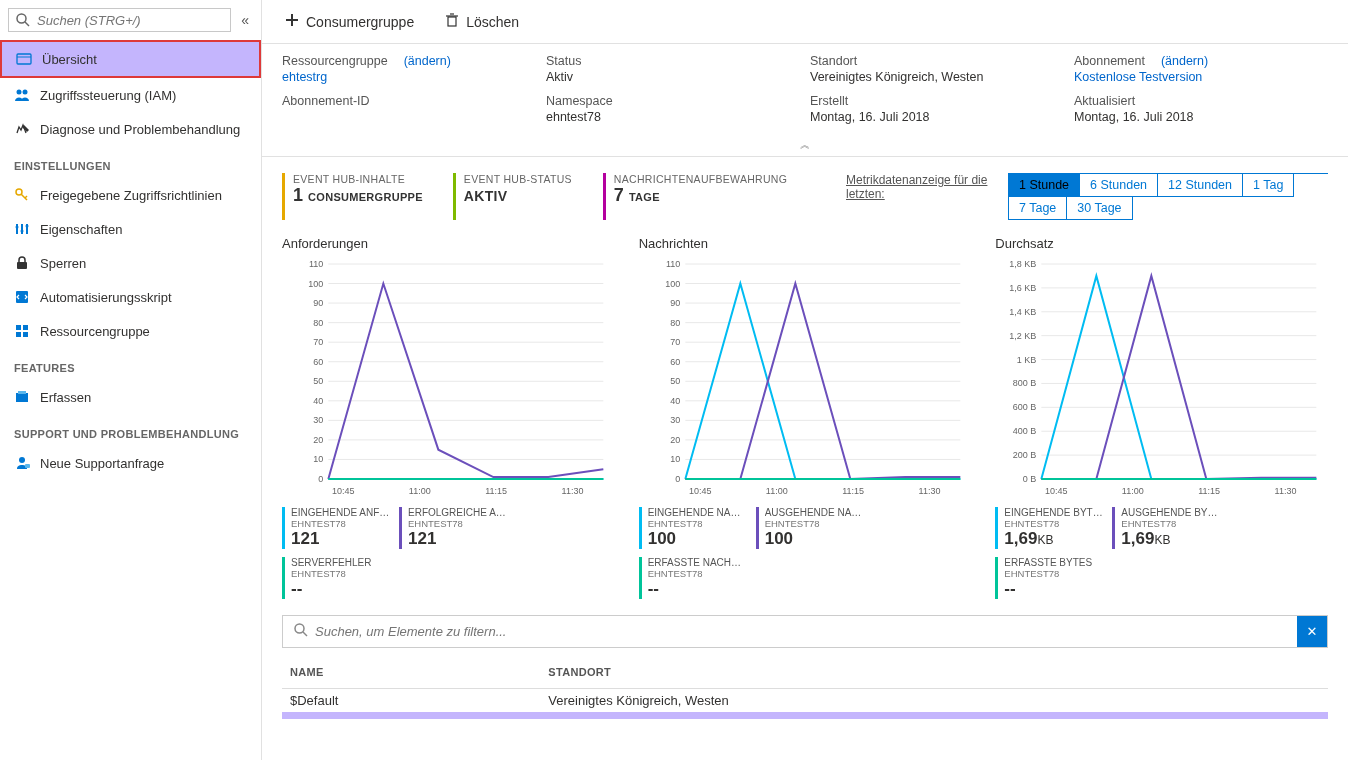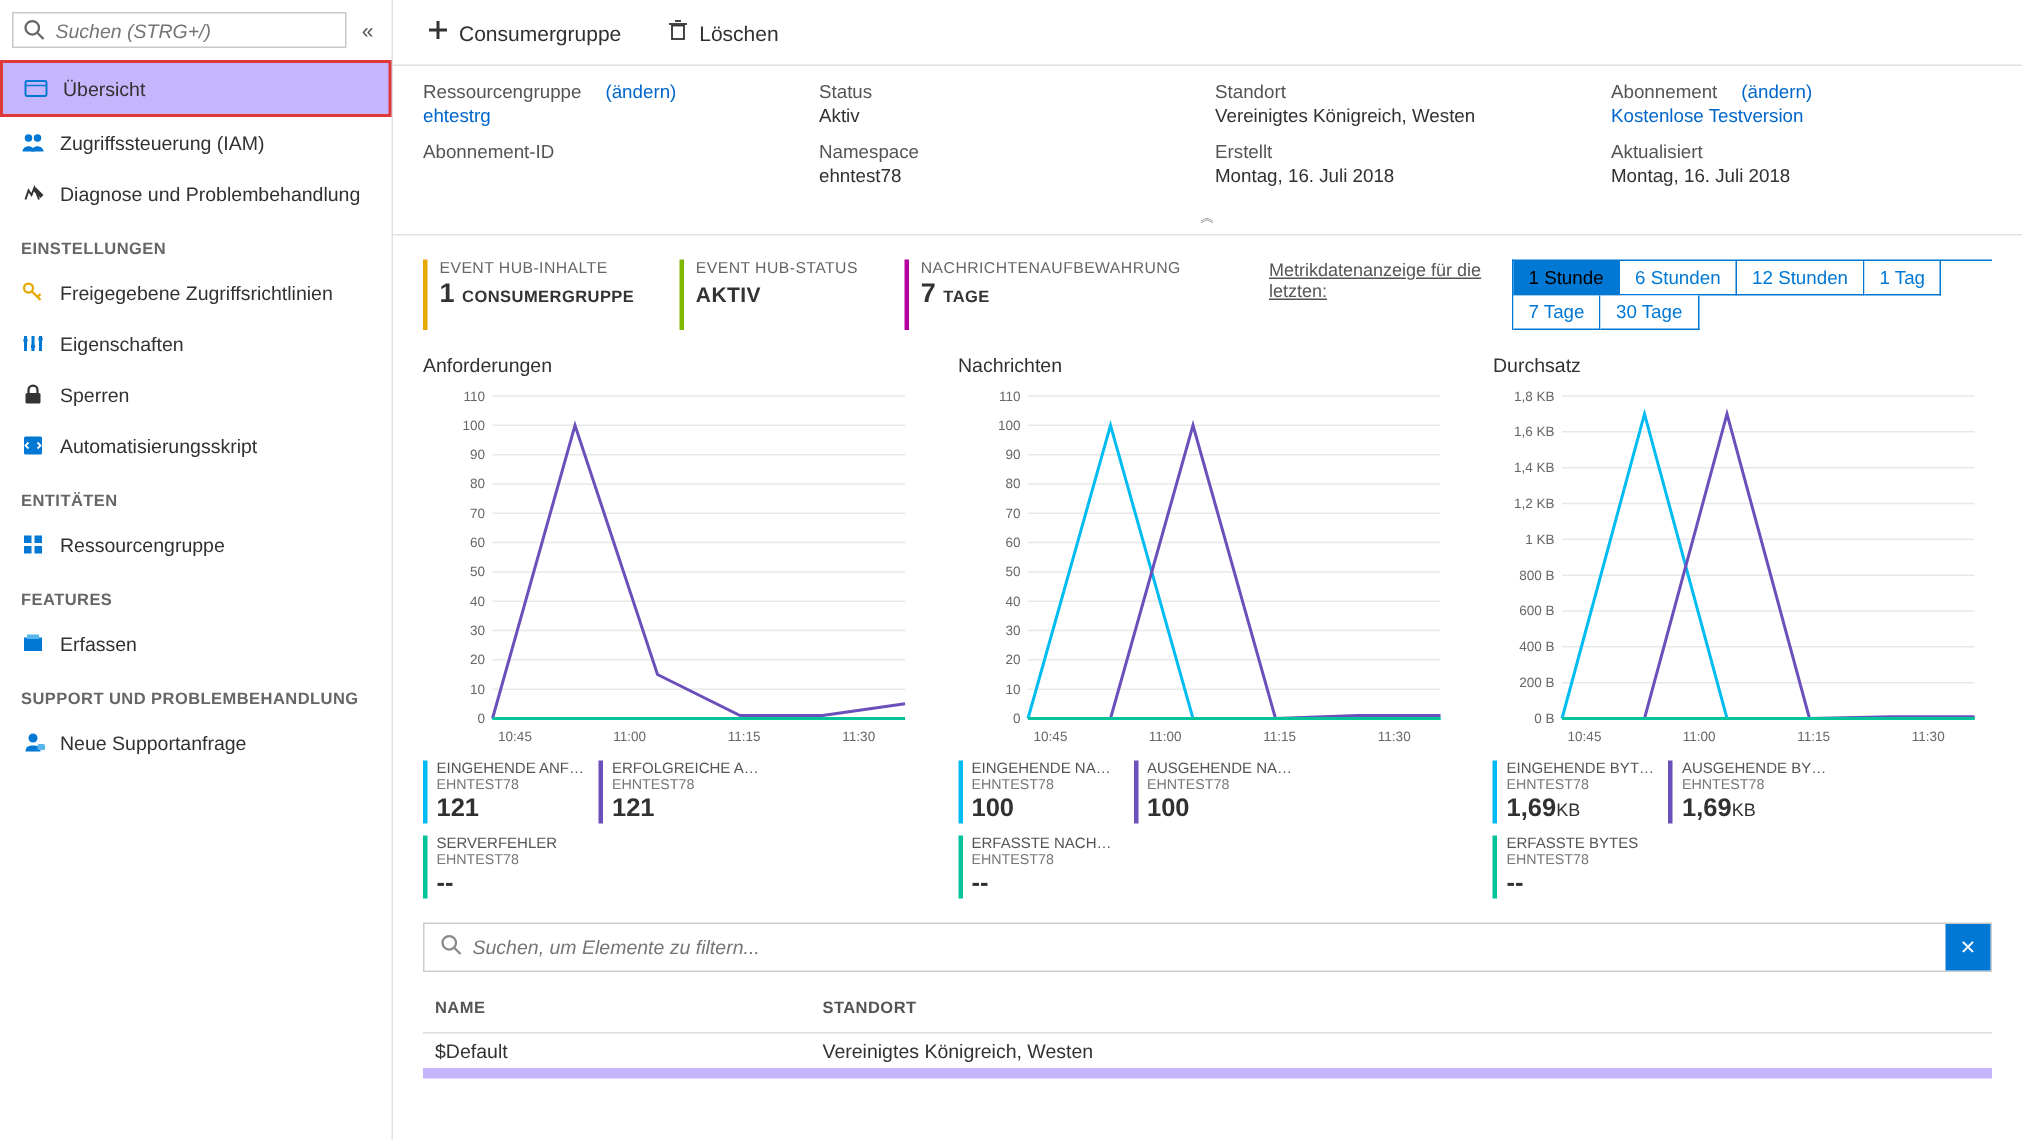--- a/index.html
+++ b/index.html
@@ -135,21 +135,20 @@
   <div class="nav-item">
     <span class="nav-icon">
         <svg class="icon-svg" viewBox="0 0 16 16">
           <rect x="2" y="2" width="12" height="12" rx="1" fill="#0078d4"></rect>
           <path d="M5 6l-2 2 2 2M11 6l2 2-2 2" stroke="#fff" stroke-width="1.2" fill="none"></path>
         </svg>
       </span>
     <span>Automatisierungsskript</span>
   </div>
 
-  <div class="section-header">ENTITÄTEN</div>
   <div class="nav-item">
     <span class="nav-icon">
         <svg class="icon-svg" viewBox="0 0 16 16">
           <rect x="2" y="2" width="5" height="5" fill="#0078d4"></rect>
           <rect x="9" y="2" width="5" height="5" fill="#0078d4"></rect>
           <rect x="2" y="9" width="5" height="5" fill="#0078d4"></rect>
           <rect x="9" y="9" width="5" height="5" fill="#0078d4"></rect>
         </svg>
       </span>
     <span>Ressourcengruppe</span>

